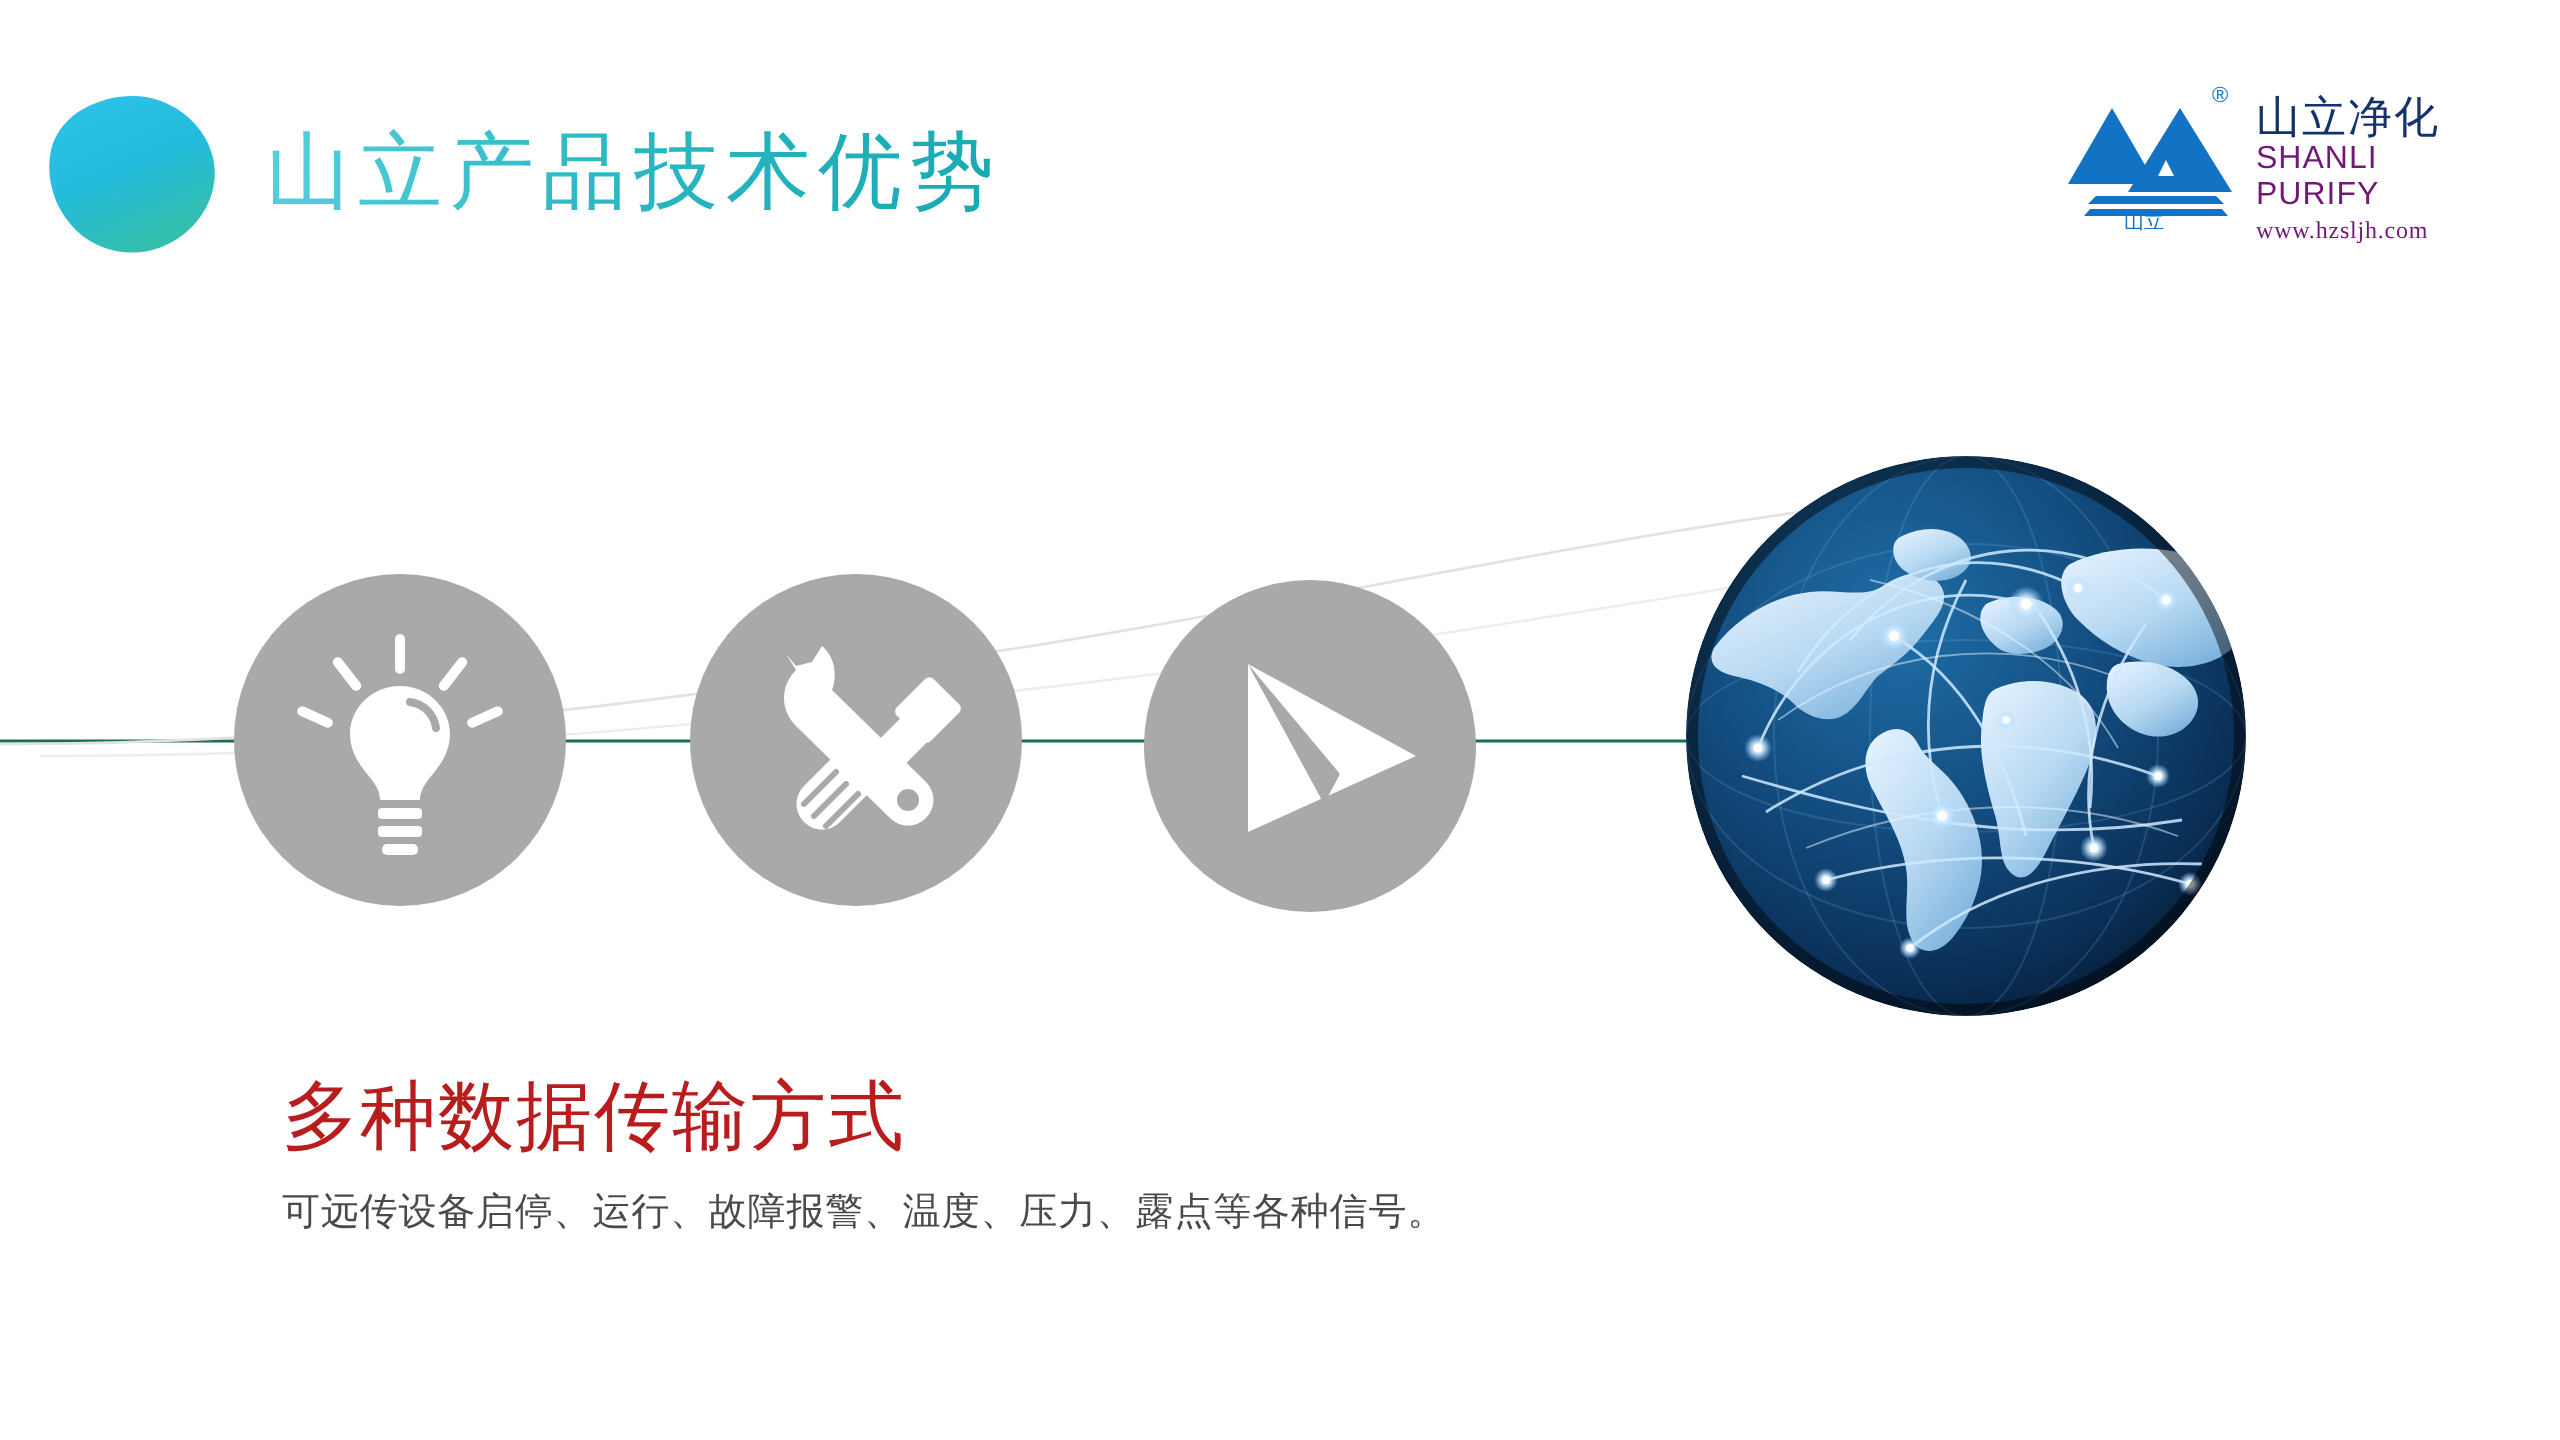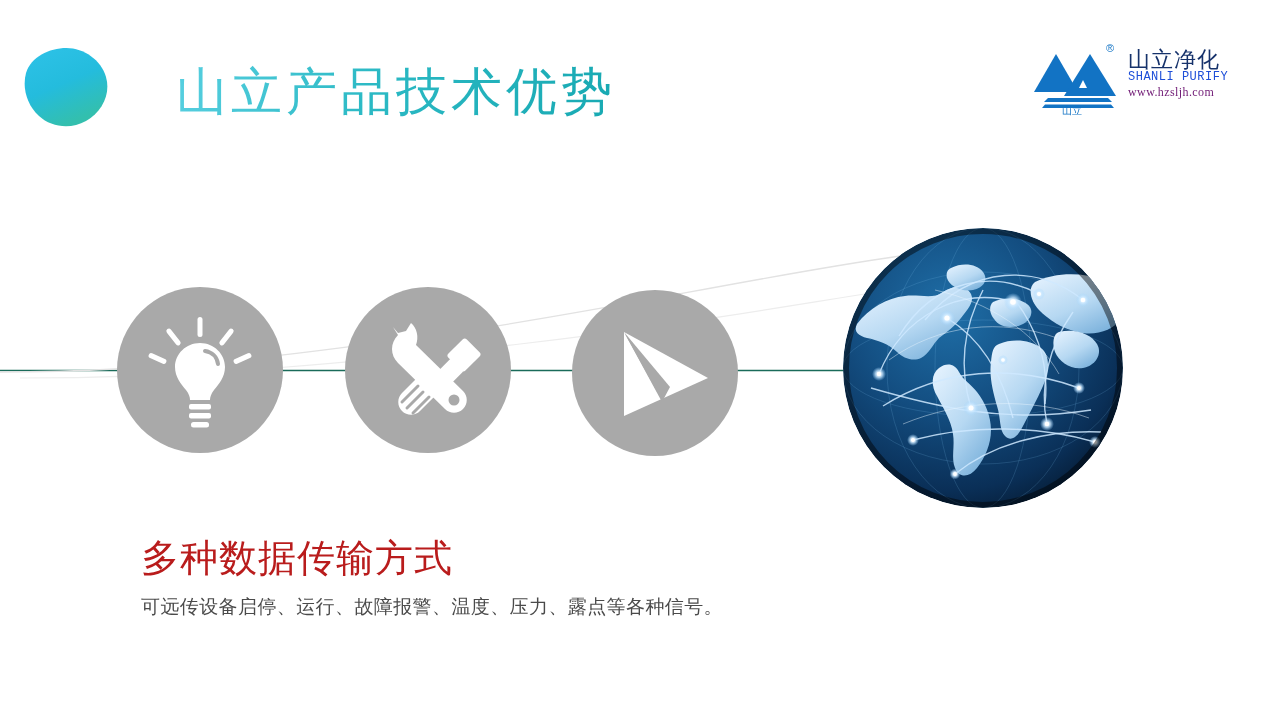--- a/index.html
+++ b/index.html
@@ -21,32 +21,31 @@
 
   
   .blob {
     position:absolute;
     left:22px; top:46px;
     width:88px; height:82px;
   }
   .title {
     position:absolute;
     left:133px; top:60px;
-    font-size:51px;
+    font-size:42px;
     letter-spacing:4px;
     font-weight:400;
     line-height:1.25;
     font-family:"DejaVu Sans","Liberation Sans",sans-serif;
     background:linear-gradient(100deg,#57cfe0 0%,#2bb9c4 45%,#18a9b2 100%);
     -webkit-background-clip:text;
     background-clip:text;
     color:transparent;
     -webkit-text-fill-color:transparent;
     white-space:nowrap;
-    margin-left:43px;
   }
 
   
   .logo {
     position:absolute;
     right:28px; top:44px;
     width:222px; height:78px;
   }
   .logo-mark { position:absolute; left:0; top:2px; width:92px; height:66px; }
   .logo-reg {
@@ -59,22 +58,22 @@
     font-family:Liberation Serif, serif;
     margin-left:32px;
   }
   .logo-text { position:absolute; left:98px; top:4px; width:126px; }
   .logo-cn {
     font-size:22px; color:#16326b; letter-spacing:1px; line-height:1.05;
     font-family:"DejaVu Sans","Liberation Sans",sans-serif;
     font-weight:400;
   }
   .logo-en {
-    font-size:12px; color:#1d4ed8; letter-spacing:0.5px; line-height:1.15;
-    font-weight:400; font-family:Liberation Mono, monospace;
+    font-size:16px; color:#701a75; letter-spacing:0.5px; line-height:1.15;
+    font-weight:400; font-family:Liberation Sans, sans-serif;
   }
   .logo-url {
     font-size:12px; color:#701a75; letter-spacing:0.4px; line-height:1.3;
     font-family:Liberation Serif, serif;
   }
 
   
   .artwork {
     position:absolute;
     left:0; top:0;

